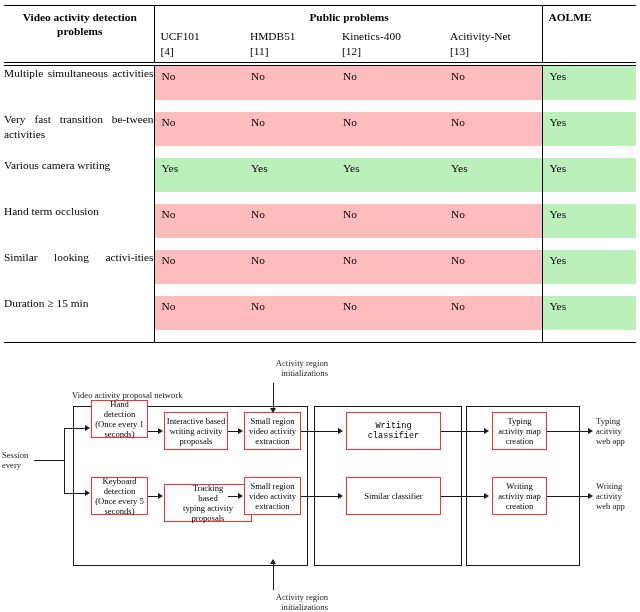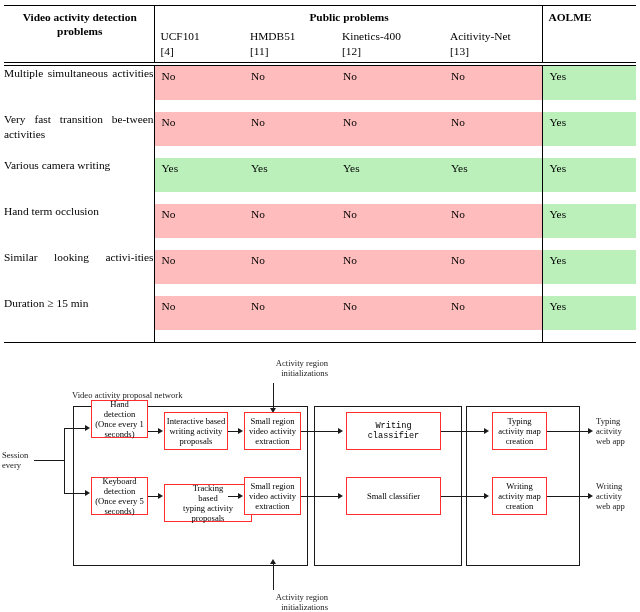--- a/index.html
+++ b/index.html
@@ -406,21 +406,21 @@
   <div class="hline" style="left:228px; top:144px; width:12px;"></div>
   <div class="arrow-r" style="left:238px; top:140.6px;"></div>
 
   <div class="rbox" style="left:244px; top:125px; width:57px; height:38px;">Small region
 video activity
 extraction</div>
 
   <div class="hline" style="left:301px; top:144px; width:40px;"></div>
   <div class="arrow-r" style="left:338px; top:140.6px;"></div>
 
-  <div class="rbox" style="left:346px; top:125px; width:95px; height:38px;">Small classifier</div>
+  <div class="rbox" style="left:346px; top:125px; width:95px; height:38px;">Similar classifier</div>
 
   <div class="hline" style="left:441px; top:144px; width:46px;"></div>
   <div class="arrow-r" style="left:484px; top:140.6px;"></div>
 
   <div class="rbox" style="left:492px; top:125px; width:55px; height:38px;">Writing
 activity map
 creation</div>
 
   <div class="hline" style="left:547px; top:144px; width:44px;"></div>
   <div class="arrow-r" style="left:588px; top:140.6px;"></div>

